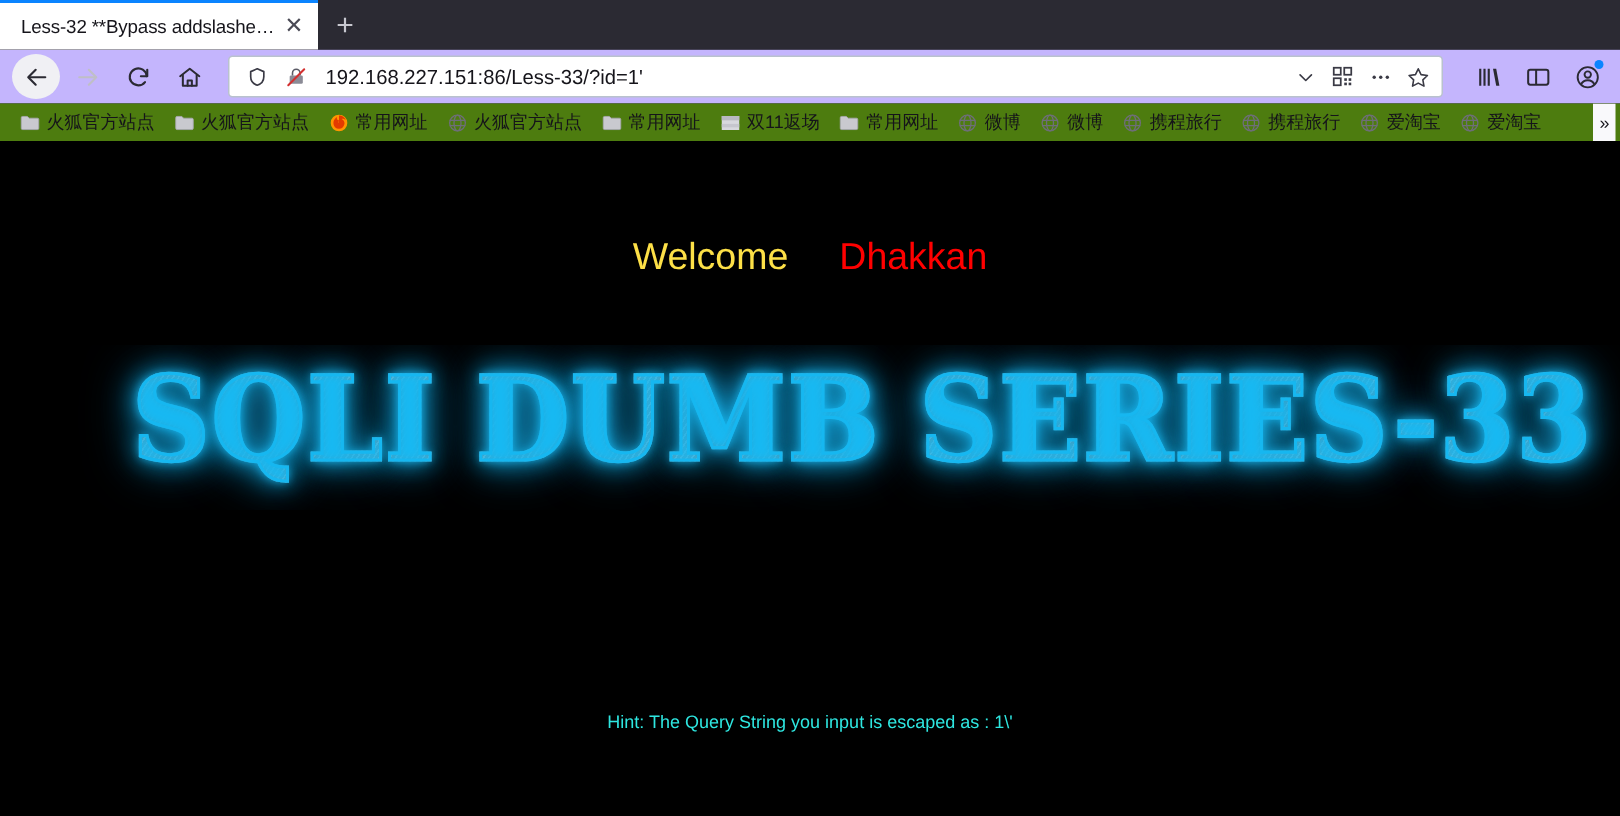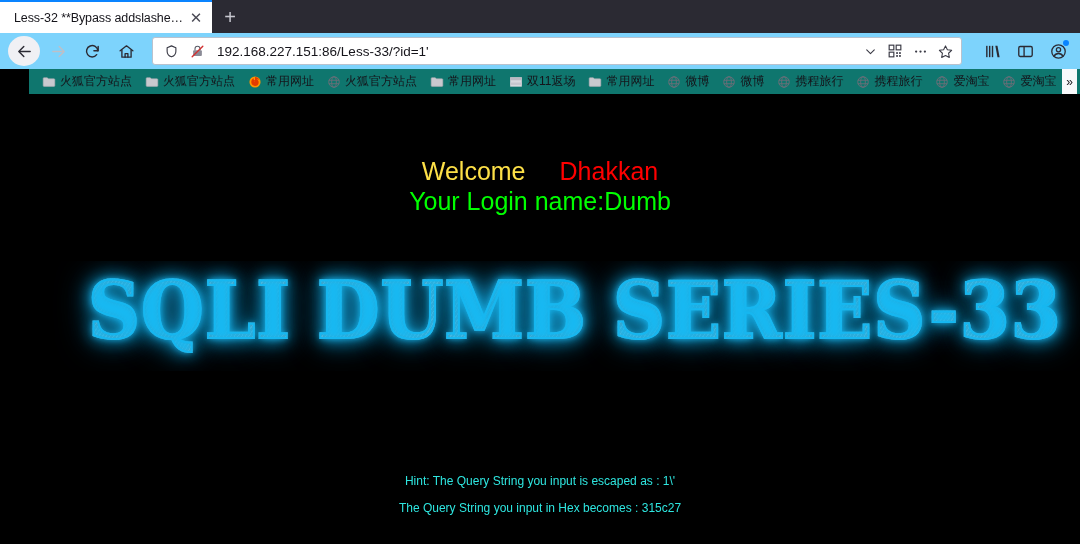--- a/index.html
+++ b/index.html
@@ -52,21 +52,21 @@
     width: 36px; height: 33px;
     display: flex; align-items: center; justify-content: center;
     color: #c8c8d0;
     font-size: 20px;
     font-weight: 300;
     line-height: 1;
   }
 
   .navbar {
     height: 36px;
-    background: #7dd3fc;
+    background: #c4b5fd;
     display: flex;
     align-items: center;
     padding: 0 8px;
     gap: 2px;
   }
   .navbtn {
     width: 32px; height: 30px;
     display: flex; align-items: center; justify-content: center;
     border-radius: 50%;
     color: #2b2a33;
@@ -121,28 +121,27 @@
   .badge-dot {
     position: absolute;
     top: 3px; right: 3px;
     width: 6px; height: 6px;
     border-radius: 50%;
     background: #0a84ff;
   }
 
   .bookmarks {
     height: 25px;
-    background: #0f766e;
+    background: #4d7c0f;
     display: flex;
     align-items: center;
     padding: 0 6px;
     gap: 0px;
     overflow: hidden;
     position: relative;
-    margin-left: 29px;
   }
   .bm {
     display: flex;
     align-items: center;
     gap: 4px;
     padding: 2px 6px;
     font-size: 12px;
     color: #15141a;
     white-space: nowrap;
     flex: none;
@@ -492,26 +491,24 @@
 
     <div class="bm-overflow">»</div>
   </div>
 
   <div class="content">
 
     <div class="welcome-block">
       <div class="welcome-line">
         <span class="w-white">Welcome</span><span class="w-red">Dhakkan</span>
       </div>
-      <div class="login-line">Your Login name:Dumb</div>
     </div>
 
     <div class="banner-wrap">
       <div class="banner">SQLI DUMB SERIES-33</div>
     </div>
 
     <div class="hints">
       <div class="hint-line">Hint: The Query String you input is escaped as : 1\'</div>
-      <div class="hint-line">The Query String you input in Hex becomes : 315c27</div>
     </div>
 
   </div>
 </div>
 
 </body></html>

